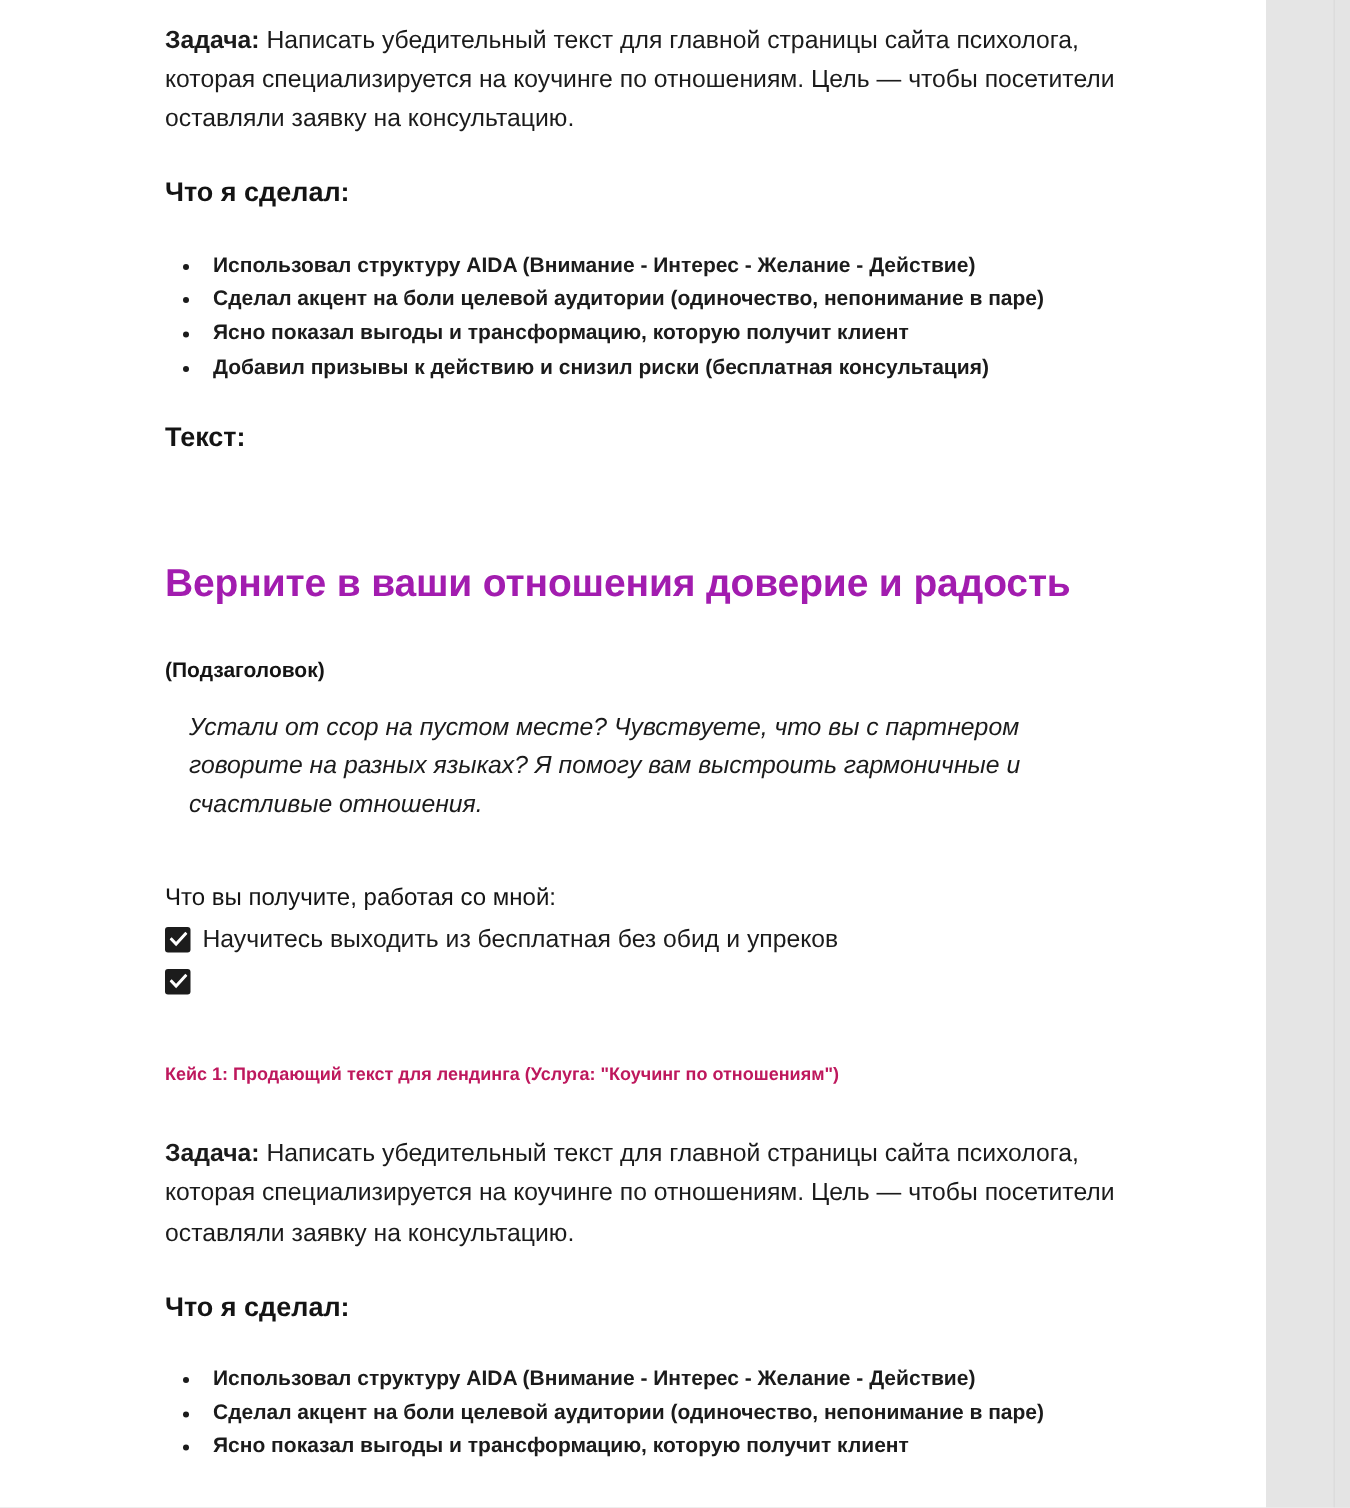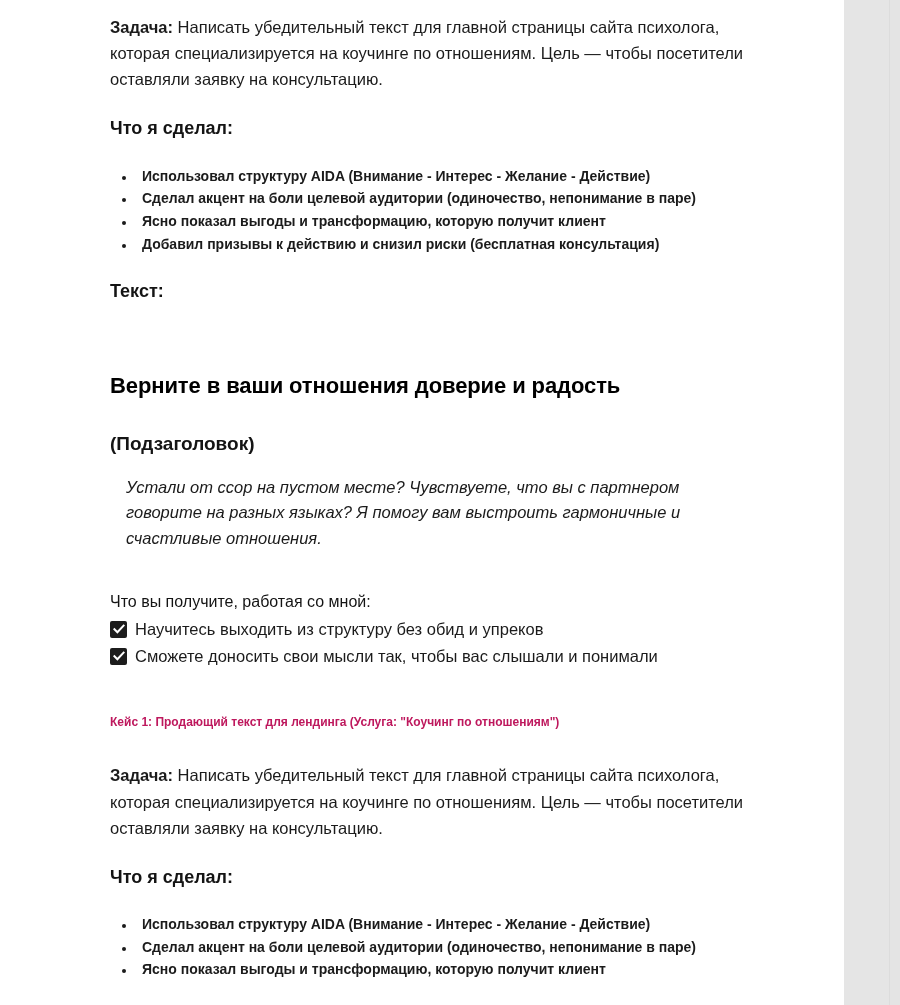--- a/index.html
+++ b/index.html
@@ -98,31 +98,31 @@
     top: 11px;
     width: 4px;
     height: 4px;
     border-radius: 50%;
     background: #1b1b1b;
   }
 
   
   .headline {
     margin: 0;
-    font-size: 22px;
+    font-size: 26px;
     font-weight: bold;
     line-height: 1.3;
     letter-spacing: -0.1px;
-    color: #000000;
+    color: #a21caf;
   }
 
   .subhead-label {
     margin: 0;
     font-weight: bold;
-    font-size: 19px;
+    font-size: 14px;
     line-height: 1.5;
     color: #141414;
   }
   .subhead-italic {
     margin: 16px;
     font-style: italic;
     font-size: 16.5px;
     line-height: 1.55;
     color: #1b1b1b;
   }
@@ -220,29 +220,28 @@
 
       <p class="check-title">Что вы получите, работая со мной:</p>
 
       <ul class="checks">
         <li>
           <span class="checkbox-glyph">
             <svg width="12" height="11" viewBox="0 0 12 11" aria-hidden="true">
               <path d="M1.4 5.2 L4.4 8.3 L10.6 1.6" fill="none" stroke="#ffffff" stroke-width="2" stroke-linecap="square" stroke-linejoin="miter"></path>
             </svg>
           </span>
-          <span>Научитесь выходить из структуру без обид и упреков</span>
+          <span>Научитесь выходить из бесплатная без обид и упреков</span>
         </li>
         <li>
           <span class="checkbox-glyph">
             <svg width="12" height="11" viewBox="0 0 12 11" aria-hidden="true">
               <path d="M1.4 5.2 L4.4 8.3 L10.6 1.6" fill="none" stroke="#ffffff" stroke-width="2" stroke-linecap="square" stroke-linejoin="miter"></path>
             </svg>
           </span>
-          <span>Сможете доносить свои мысли так, чтобы вас слышали и понимали</span>
         </li>
       </ul>
 
       <div class="spacer-xl"></div>
 
       <h2 class="case-heading">Кейс 1: Продающий текст для лендинга (Услуга: "Коучинг по отношениям")</h2>
 
       <div class="spacer-lg"></div>
 
       <p class="para"><span class="lead">Задача:</span><span> Написать убедительный текст для главной страницы сайта психолога, которая специализируется на коучинге по отношениям. Цель — чтобы посетители оставляли заявку на консультацию.</span></p>

